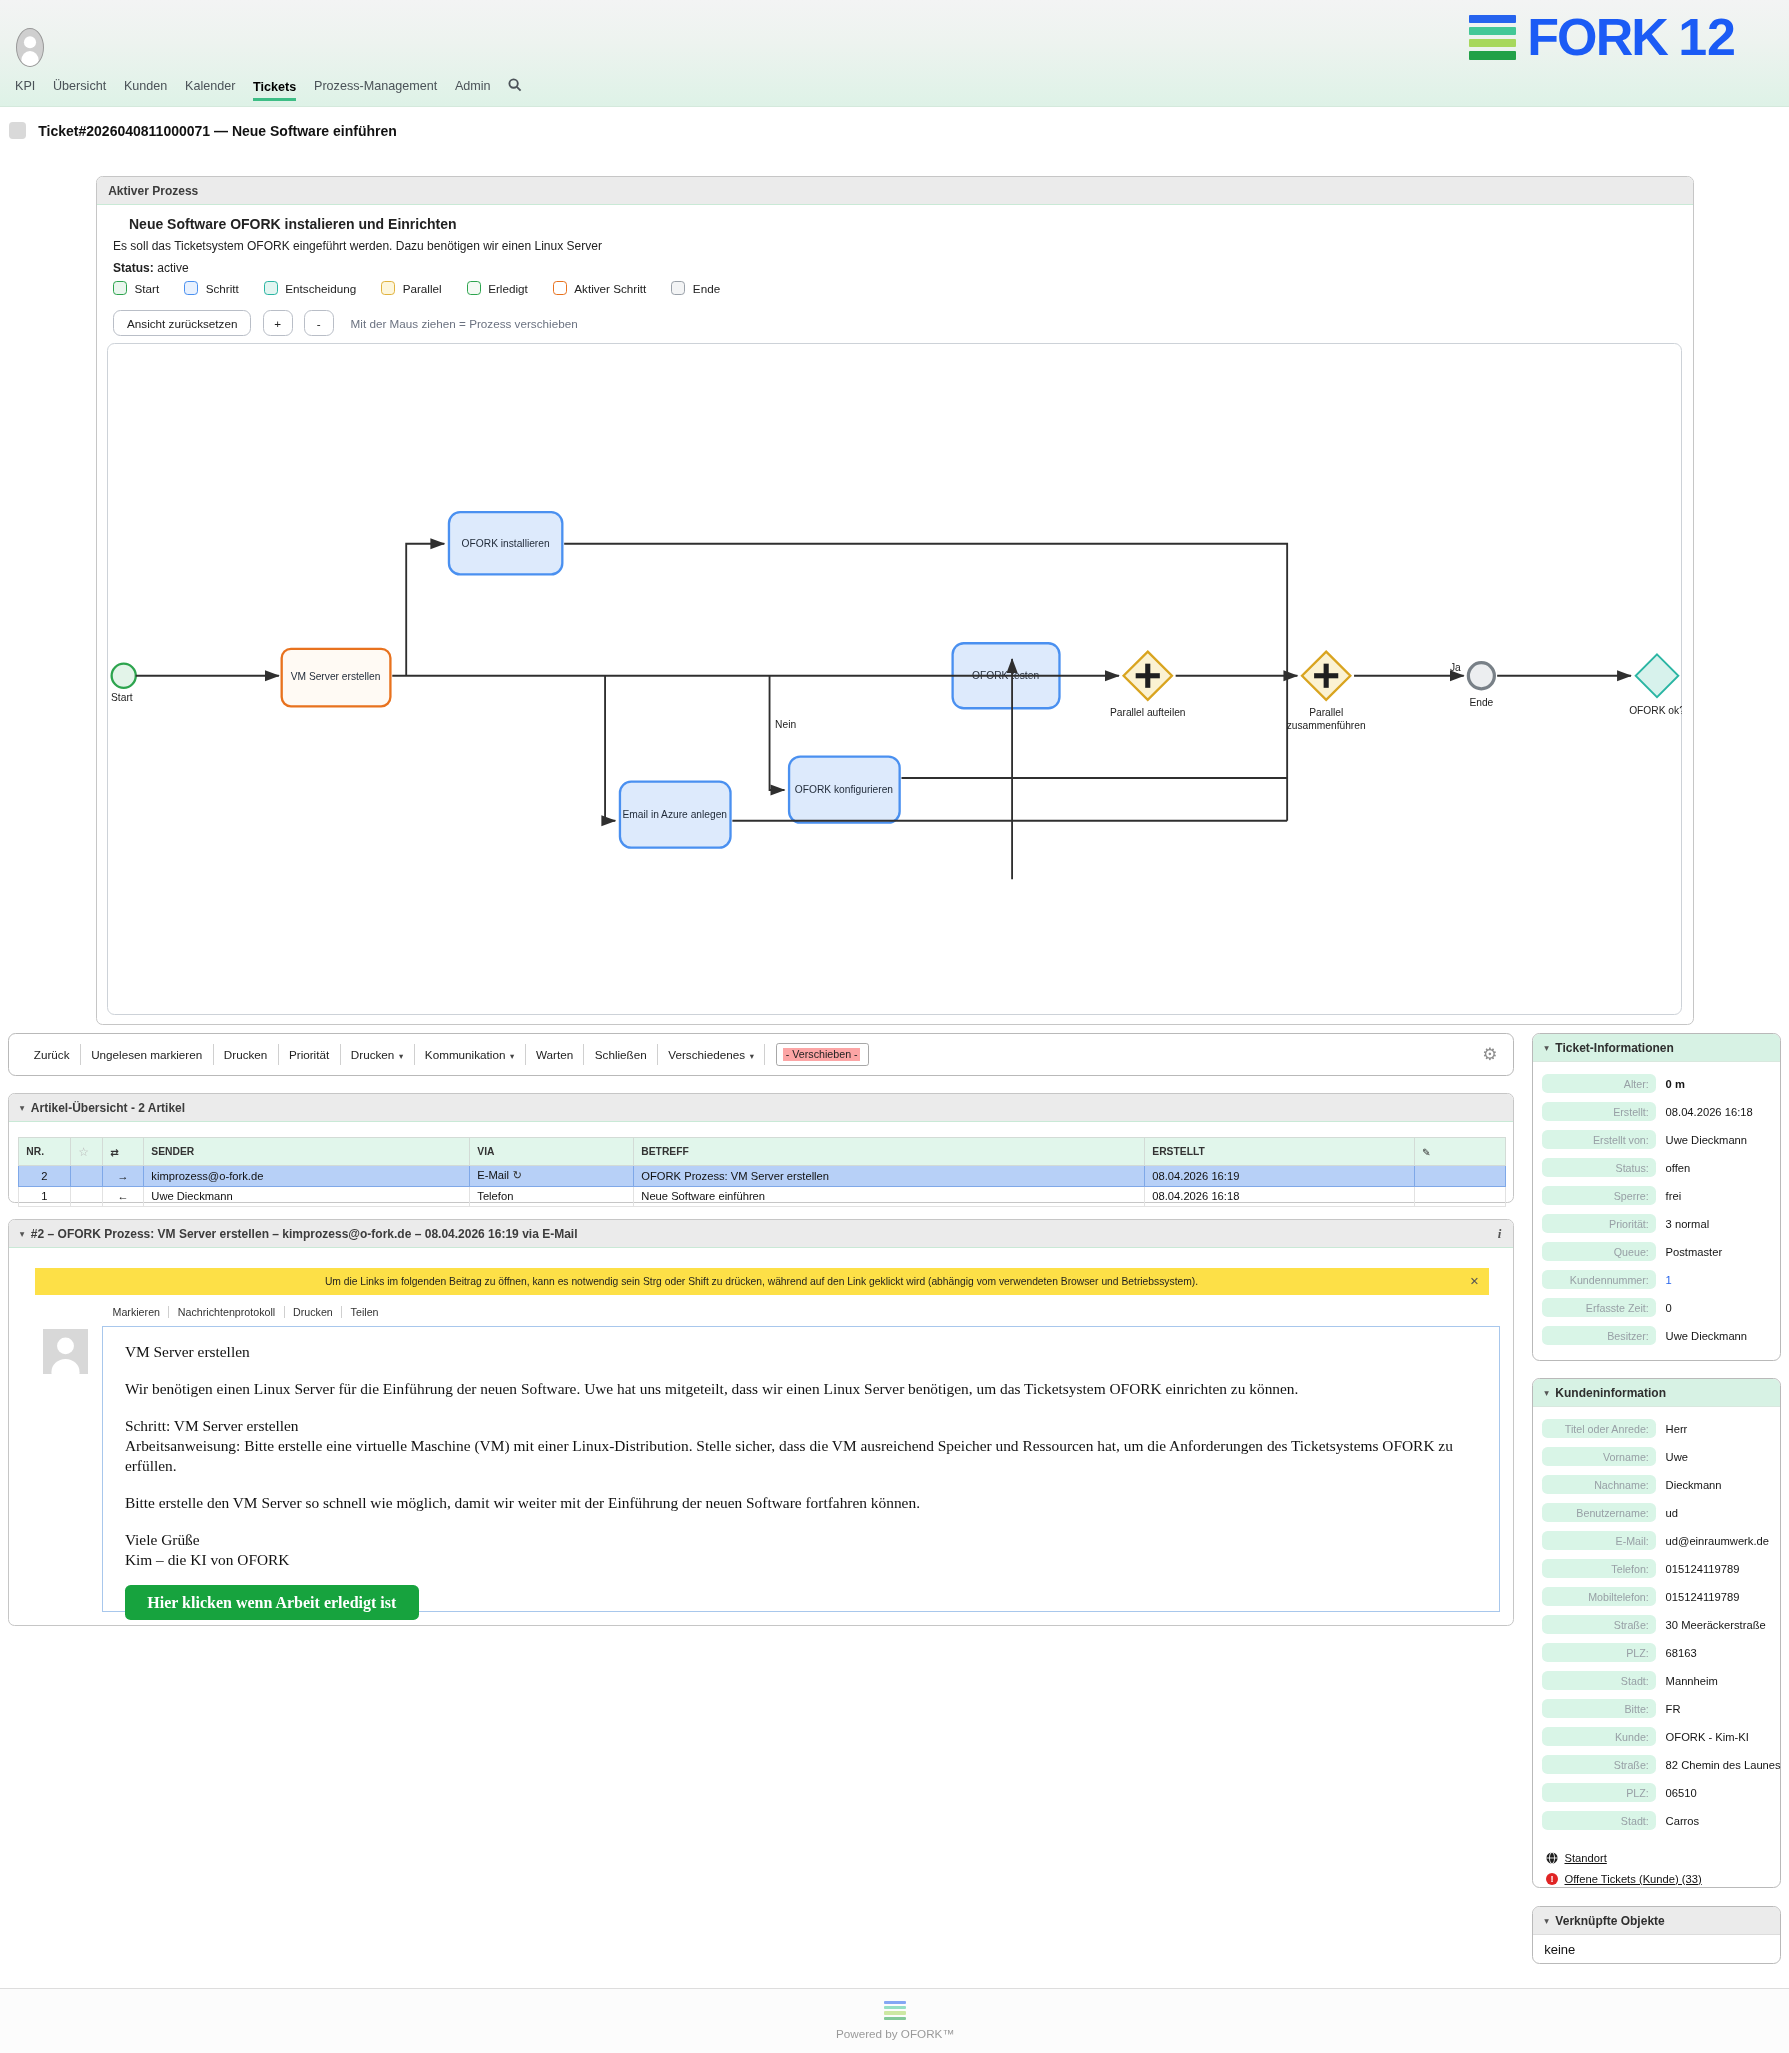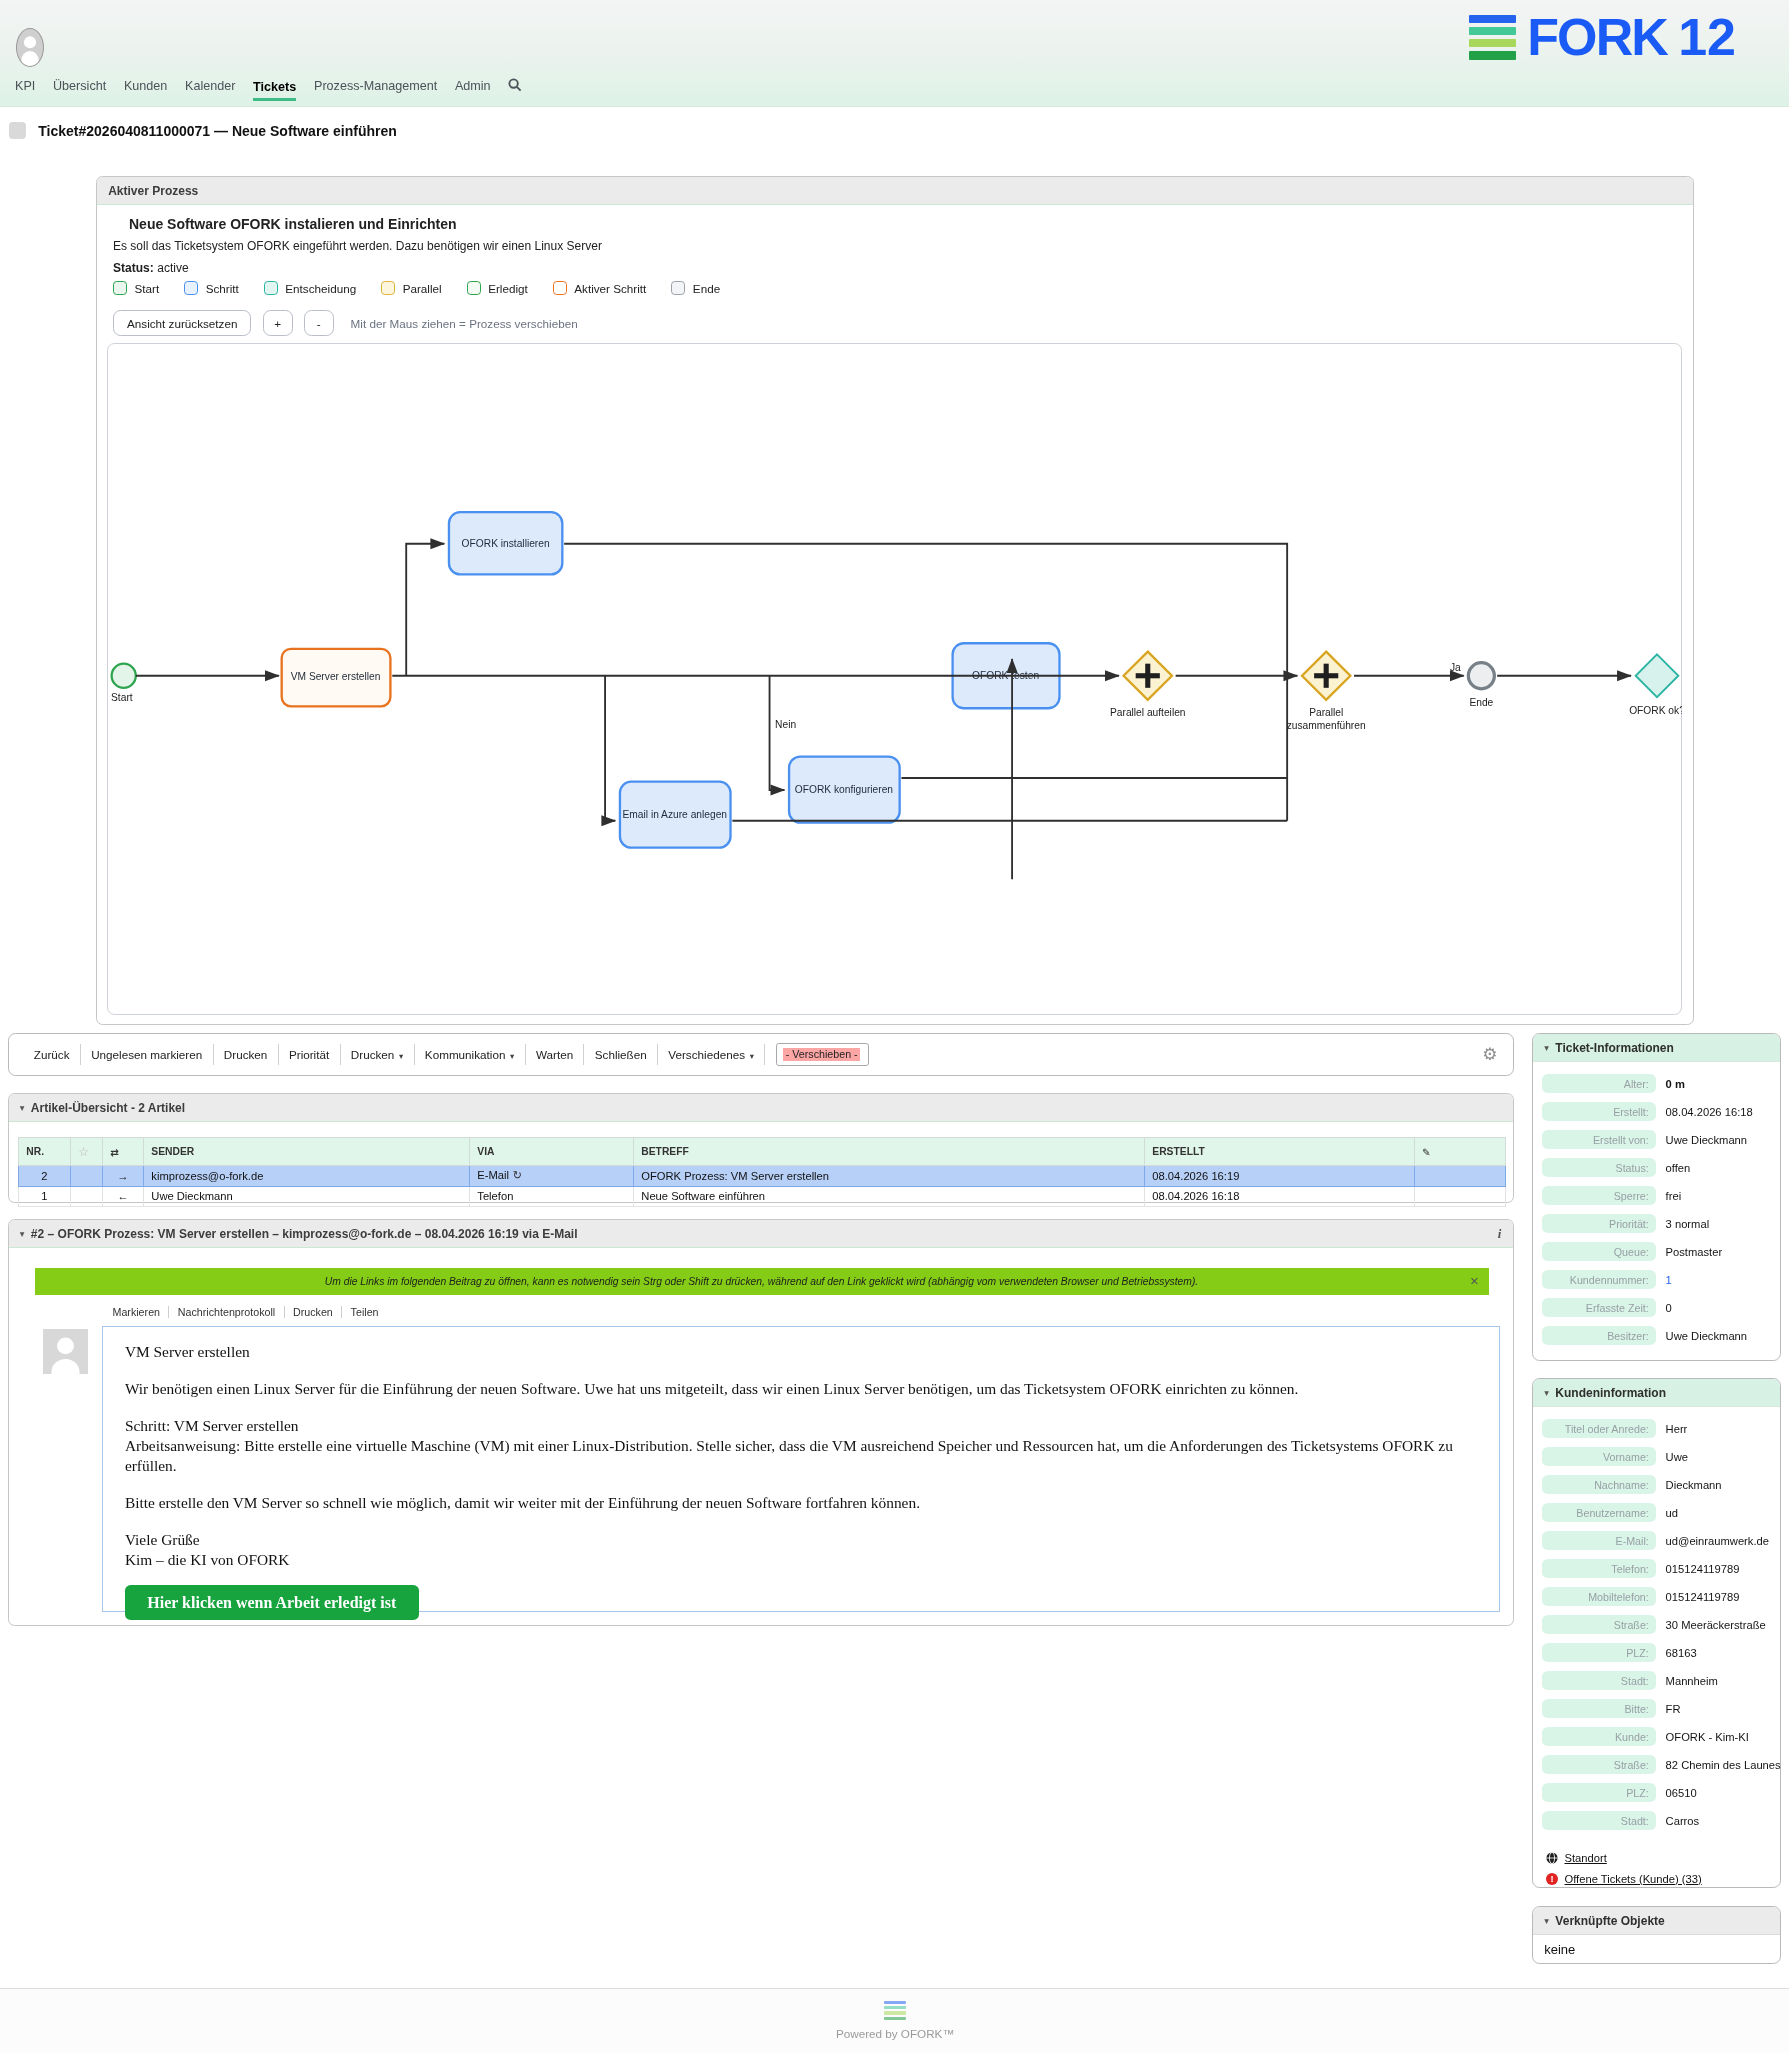--- a/index.html
+++ b/index.html
@@ -80,22 +80,22 @@
   .art-table td { font-size:11.2px; height:20.5px; padding:0 7.5px; border:0.9px solid #e2e2e2; color:#111;
     white-space:nowrap; overflow:hidden; }
   tr.sel td { background:#b7d0f7; border-color:#7fa8e8; }
   .c-center { text-align:center; }
   .star { color:#b9b9b9; font-size:12px; }
   .via-ic { font-size:11.2px; margin-left:3.7px; color:#333; }
 
   
   #articlePanel { left:7.5px; top:1219px; width:1506px; height:407px; }
   .art-info-ic { margin-left:auto; font-family:"Liberation Serif",serif; font-style:italic; font-size:13px; color:#555; cursor:pointer; }
-  .notice { position:absolute; left:26px; top:48px; width:1454px; height:27px; background:#84cc16;
-    display:flex; align-items:center; justify-content:center; font-size:10.3px; color:#1e1e1e;font-style:italic; }
+  .notice { position:absolute; left:26px; top:48px; width:1454px; height:27px; background:#fde047;
+    display:flex; align-items:center; justify-content:center; font-size:10.3px; color:#1e1e1e; }
   .notice .x { position:absolute; right:9.3px; font-size:11.2px; font-weight:bold; color:#555; cursor:pointer; }
   .art-actions { position:absolute; left:104px; top:86px; display:flex; }
   .aa-link { font-size:10.7px; color:#333; padding:0 8.4px; border-right:0.9px solid #cfcfcf; cursor:pointer; }
   .aa-link:first-child { padding-left:0; }
   .mail-avatar { position:absolute; left:34px; top:109px; width:45px; height:45px; background:#d8d8d8; overflow:hidden; }
   .mail-body { position:absolute; left:93px; top:106px; width:1398px; height:286px;
     border:1.9px solid #a8c7ec; padding:15px 22.4px; font-family:"Liberation Serif","DejaVu Serif",serif;
     font-size:15.4px; color:#111; line-height:1.3; }
   .mb-gap { margin-top:17px; }
   .done-btn { display:inline-block; margin-top:15px; background:#17a33e; color:#fff;

